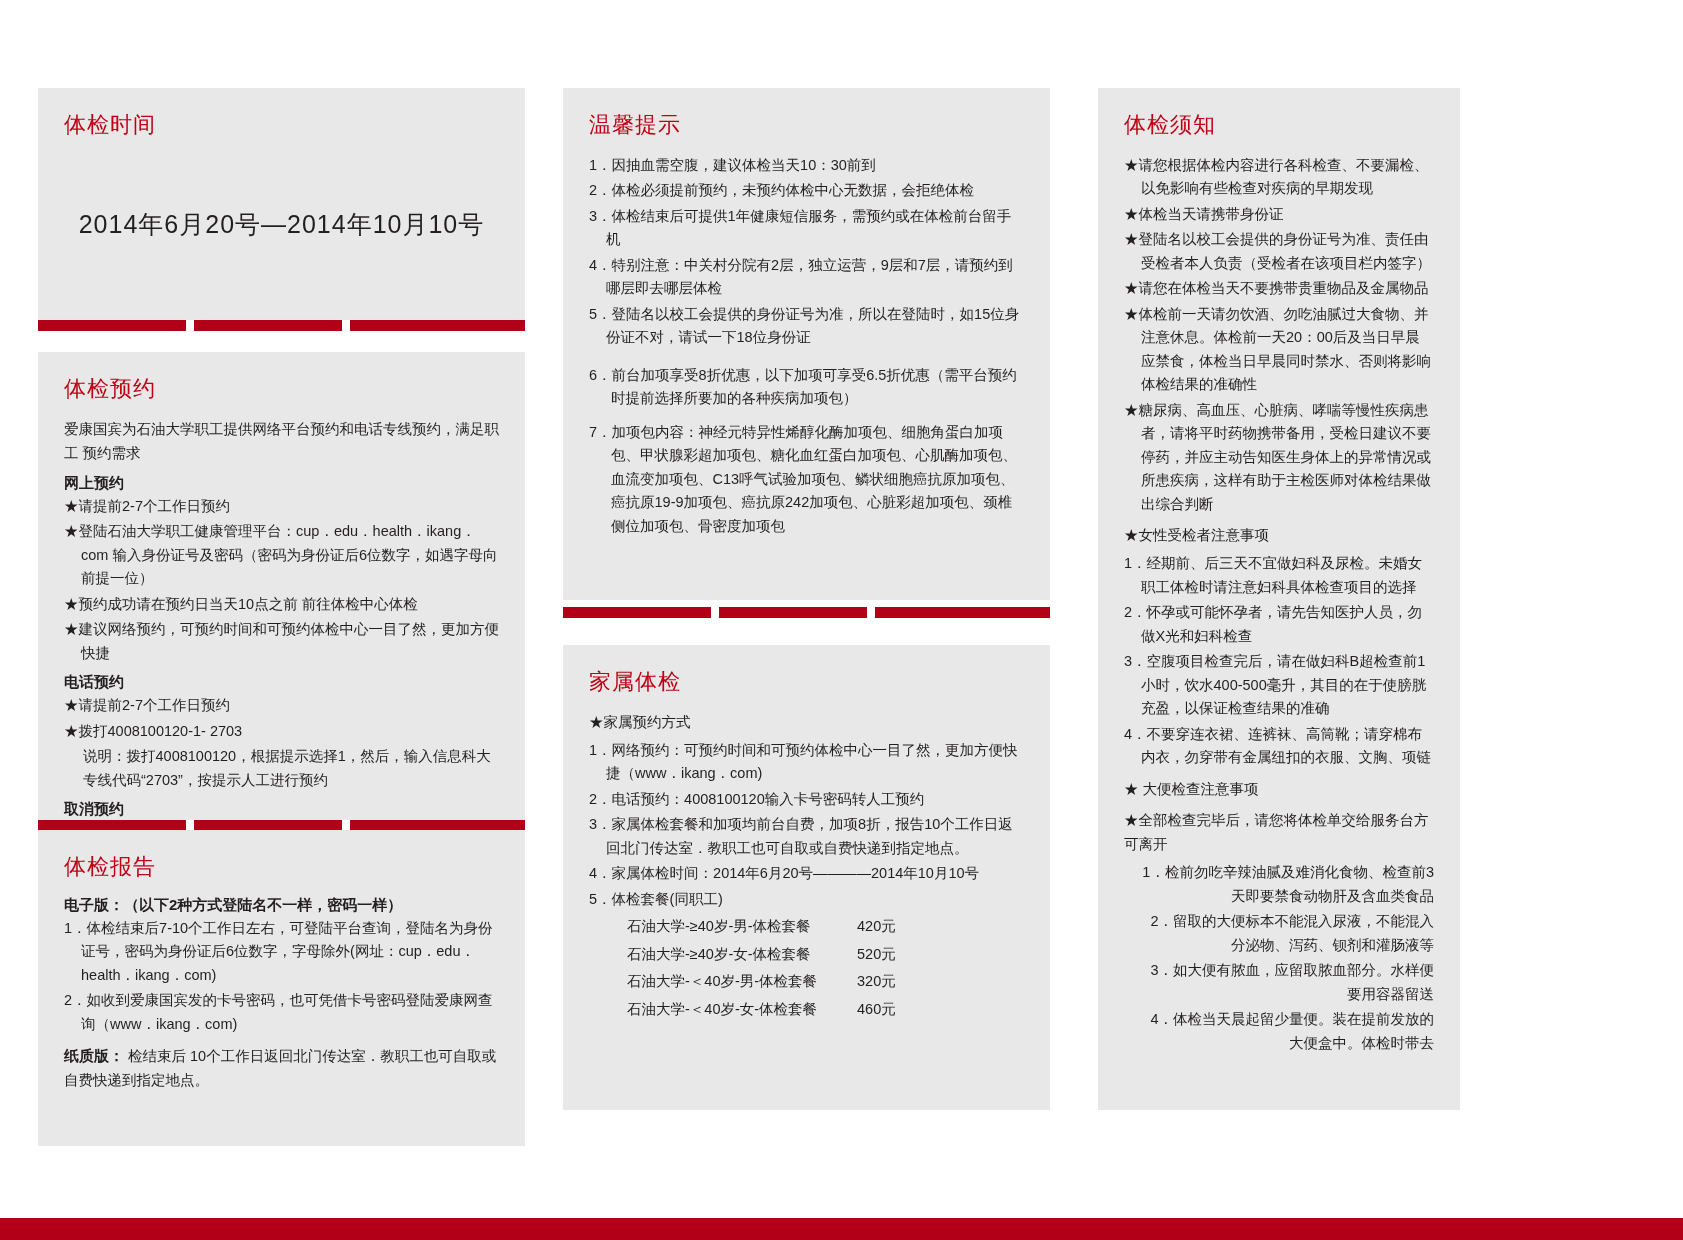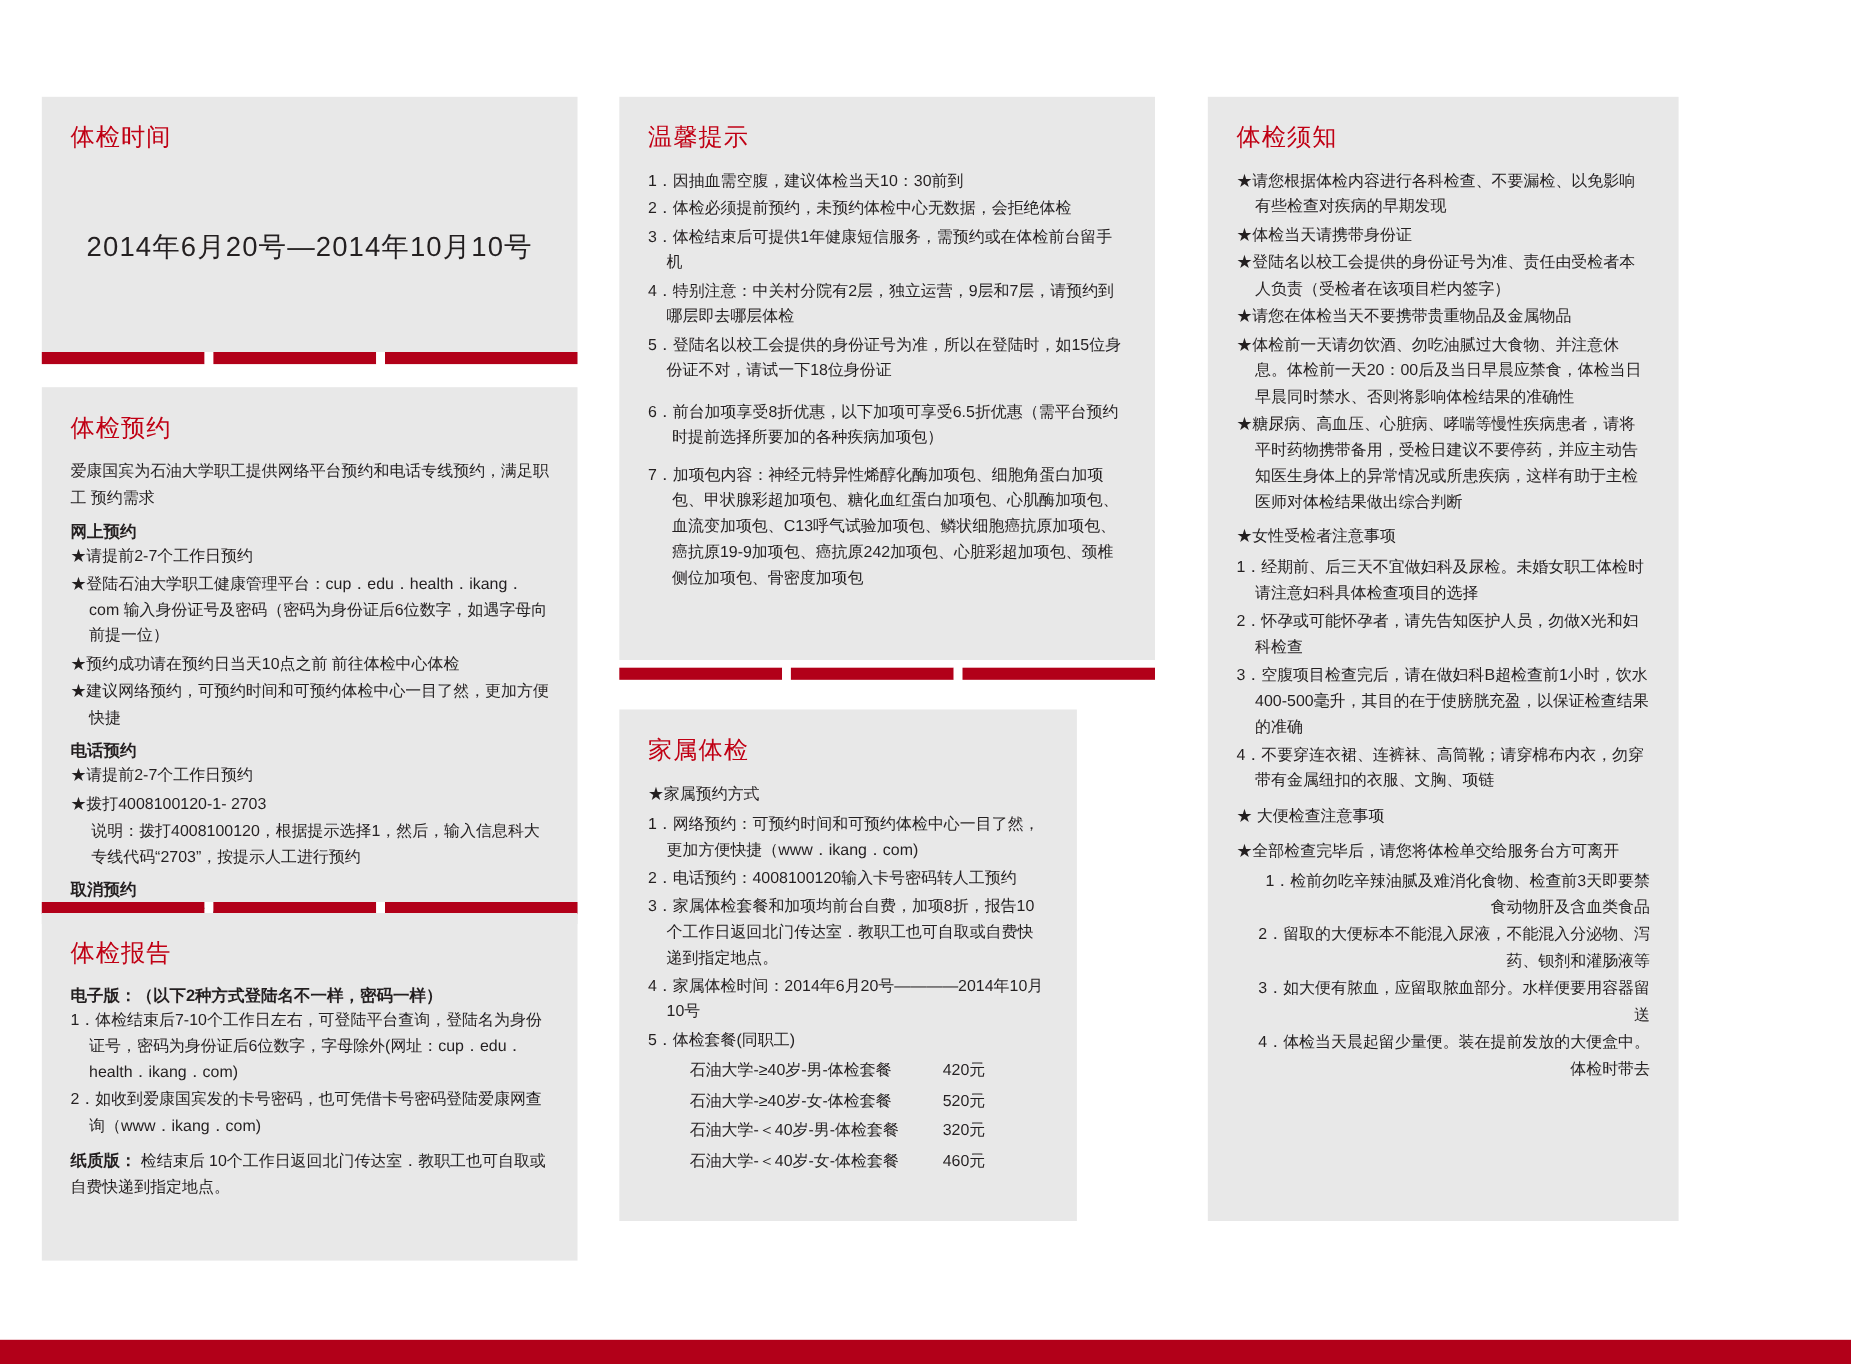--- a/index.html
+++ b/index.html
@@ -91,23 +91,23 @@
 
   
   #p-time   { left: 38px;  top: 88px;  width: 487px; height: 232px; }
   #d-1      { left: 38px;  top: 320px; width: 487px; }
   #p-book   { left: 38px;  top: 352px; width: 487px; height: 488px; }
   #d-2      { left: 38px;  top: 820px; width: 487px; }
   #p-report { left: 38px;  top: 830px; width: 487px; height: 316px; }
 
   #p-tips   { left: 563px; top: 88px;  width: 487px; height: 512px; }
   #d-3      { left: 563px; top: 607px; width: 487px; }
-  #p-family { left: 563px; top: 645px; width: 416px; height: 465px; }
-
-  #p-notice { left: 1098px; top: 88px; width: 428px; height: 1022px; }
+  #p-family { left: 563px; top: 645px; width: 487px; height: 465px; }
+
+  #p-notice { left: 1098px; top: 88px; width: 362px; height: 1022px; }
 </style>
 </head>
 <body>
 
 <div class="page">
 
   <div class="panel" id="p-time">
     <div class="panel-inner">
       <h2 class="heading">体检时间</h2>
       <div class="bigdate">2014年6月20号—2014年10月10号</div>

